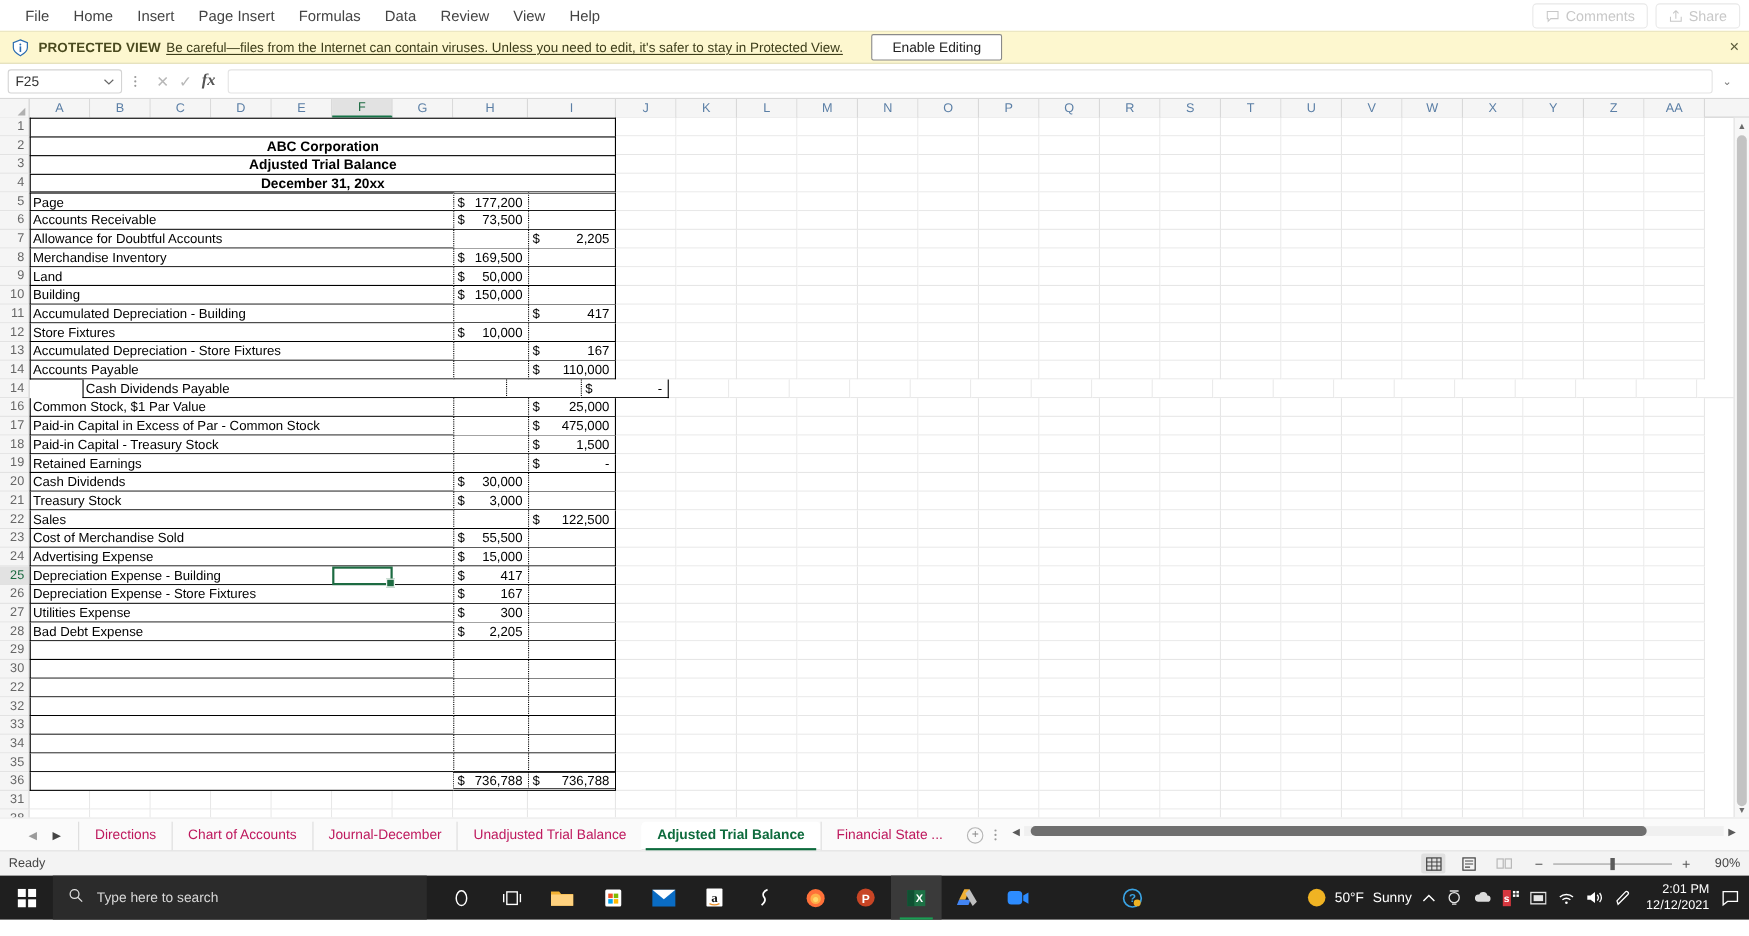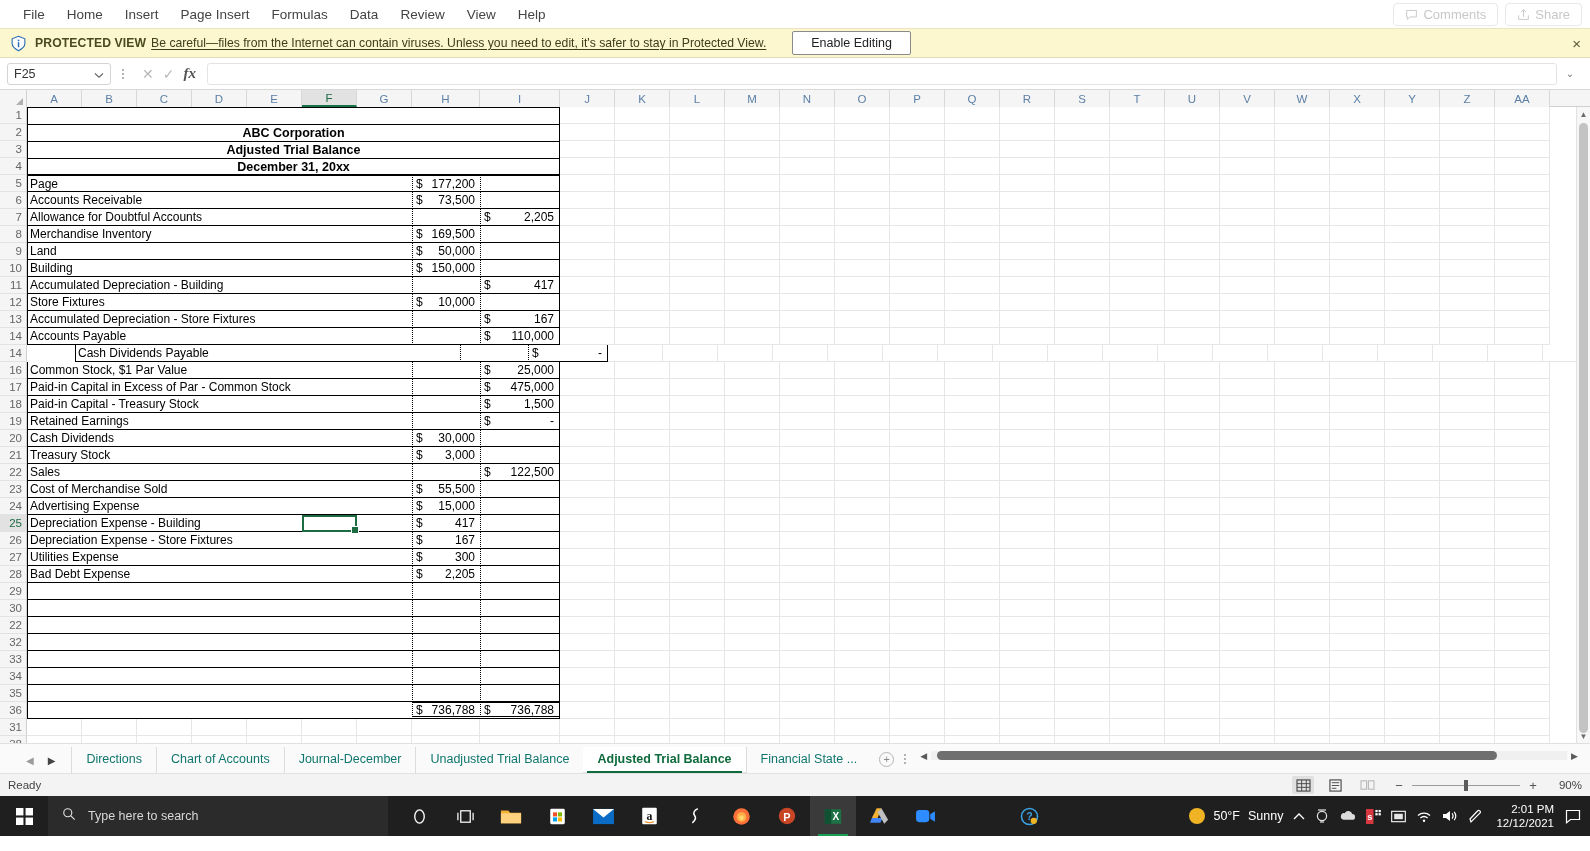--- a/index.html
+++ b/index.html
@@ -170,21 +170,21 @@
 
   
   .tabbar {
     height: 30px; background: #fafafa; display: flex; align-items: flex-end;
     border-top: 1px solid #e0e0e0;
   }
   .navarrows { display: flex; align-items: center; gap: 14px; padding: 0 16px 7px 26px; }
   .navarrow { color: #9b9b9b; font-size: 10px; }
   .navarrow.on { color: #444; }
   .sheettab {
-    font-size: 12.5px; color: #0f766e; padding: 5px 14px 7px 14px;
+    font-size: 12.5px; color: #be185d; padding: 5px 14px 7px 14px;
     border-left: 1px solid #dcdcdc; white-space: nowrap; cursor: pointer;
     position: relative;
   }
   .sheettab.active {
     color: #0e6b3d; font-weight: 700; background: #fff;
     border-left: none; border-top-left-radius: 4px; border-top-right-radius: 4px;
     box-shadow: 0 -1px 0 #e0e0e0 inset;
   }
   .sheettab.active::after {
     content: ""; position: absolute; left: 4px; right: 4px; bottom: 0;

